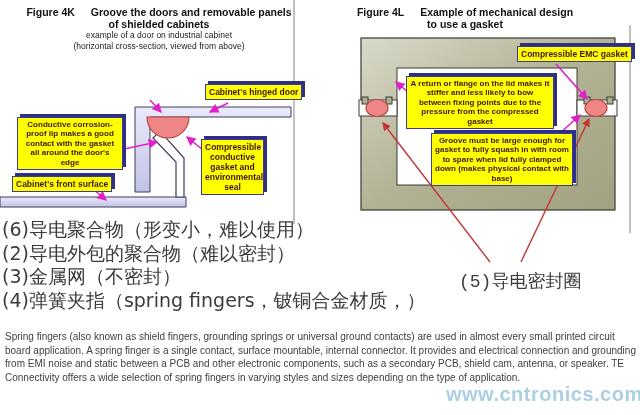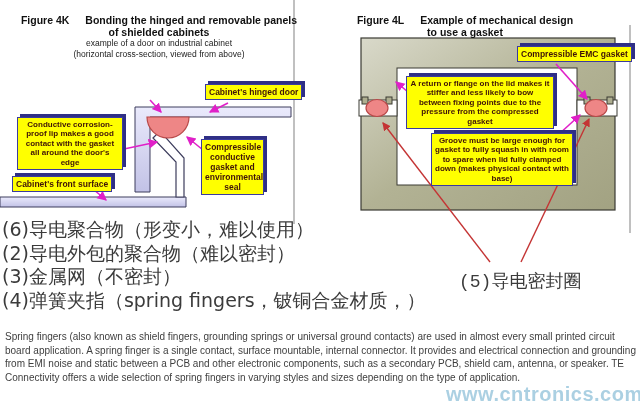--- a/index.html
+++ b/index.html
@@ -3,21 +3,21 @@
 <meta charset="utf-8">
 <style>
   html,body{margin:0;padding:0;background:#fff;}
   .stage{
     position:relative;width:640px;height:415px;background:#ffffff;overflow:hidden;
     font-family:"Liberation Sans",sans-serif;
   }
   svg.diagram{position:absolute;left:0;top:0;z-index:1;}
   
   .fig-header{position:absolute;z-index:4;color:#111;text-align:center;}
-  .fig-header .t1{display:flex;justify-content:center;gap:16px;font-weight:bold;font-size:10.5px;line-height:12px;margin-top:8px;}
+  .fig-header .t1{display:flex;justify-content:center;gap:16px;font-weight:bold;font-size:10.5px;line-height:12px;}
   .fig-header .t2{font-weight:bold;font-size:10.5px;line-height:12px;}
   .fig-header .s1,.fig-header .s2{font-weight:normal;font-size:8.5px;line-height:10.5px;color:#222;}
   
   .plabel{
     position:absolute;z-index:3;background:#ffff00;border:1px solid #3b3b9e;
     box-shadow:3px -3px 0 #2f2f85;color:#3f1408;font-weight:bold;font-size:8.5px;
     line-height:1.18;text-align:center;padding:2px 3px;box-sizing:border-box;
   }
   .plabel.f8{font-size:8px;}
   .plabel.nw{white-space:nowrap;}
@@ -96,21 +96,21 @@
 
     <g stroke="#c43434" stroke-width="1.4" fill="none">
       <path d="M490,262 L383,123" marker-end="url(#rh)"></path>
       <path d="M521,262 L589,119" marker-end="url(#rh)"></path>
     </g>
   </svg>
 
   <div class="fig-header" style="left:0;top:6px;width:294px;padding-left:12px">
     <div class="t1">
       <span>Figure 4K</span>
-      <span>Bonding the hinged and removable panels</span>
+      <span>Groove the doors and removable panels</span>
     </div>
     <div class="t2">of shielded cabinets</div>
     <div class="s1">example of a door on industrial cabinet</div>
     <div class="s2">(horizontal cross-section, viewed from above)</div>
   </div>
 
   <div class="fig-header" style="left:300px;top:6px;width:330px">
     <div class="t1">
       <span>Figure 4L</span>
       <span>Example of mechanical design</span>

